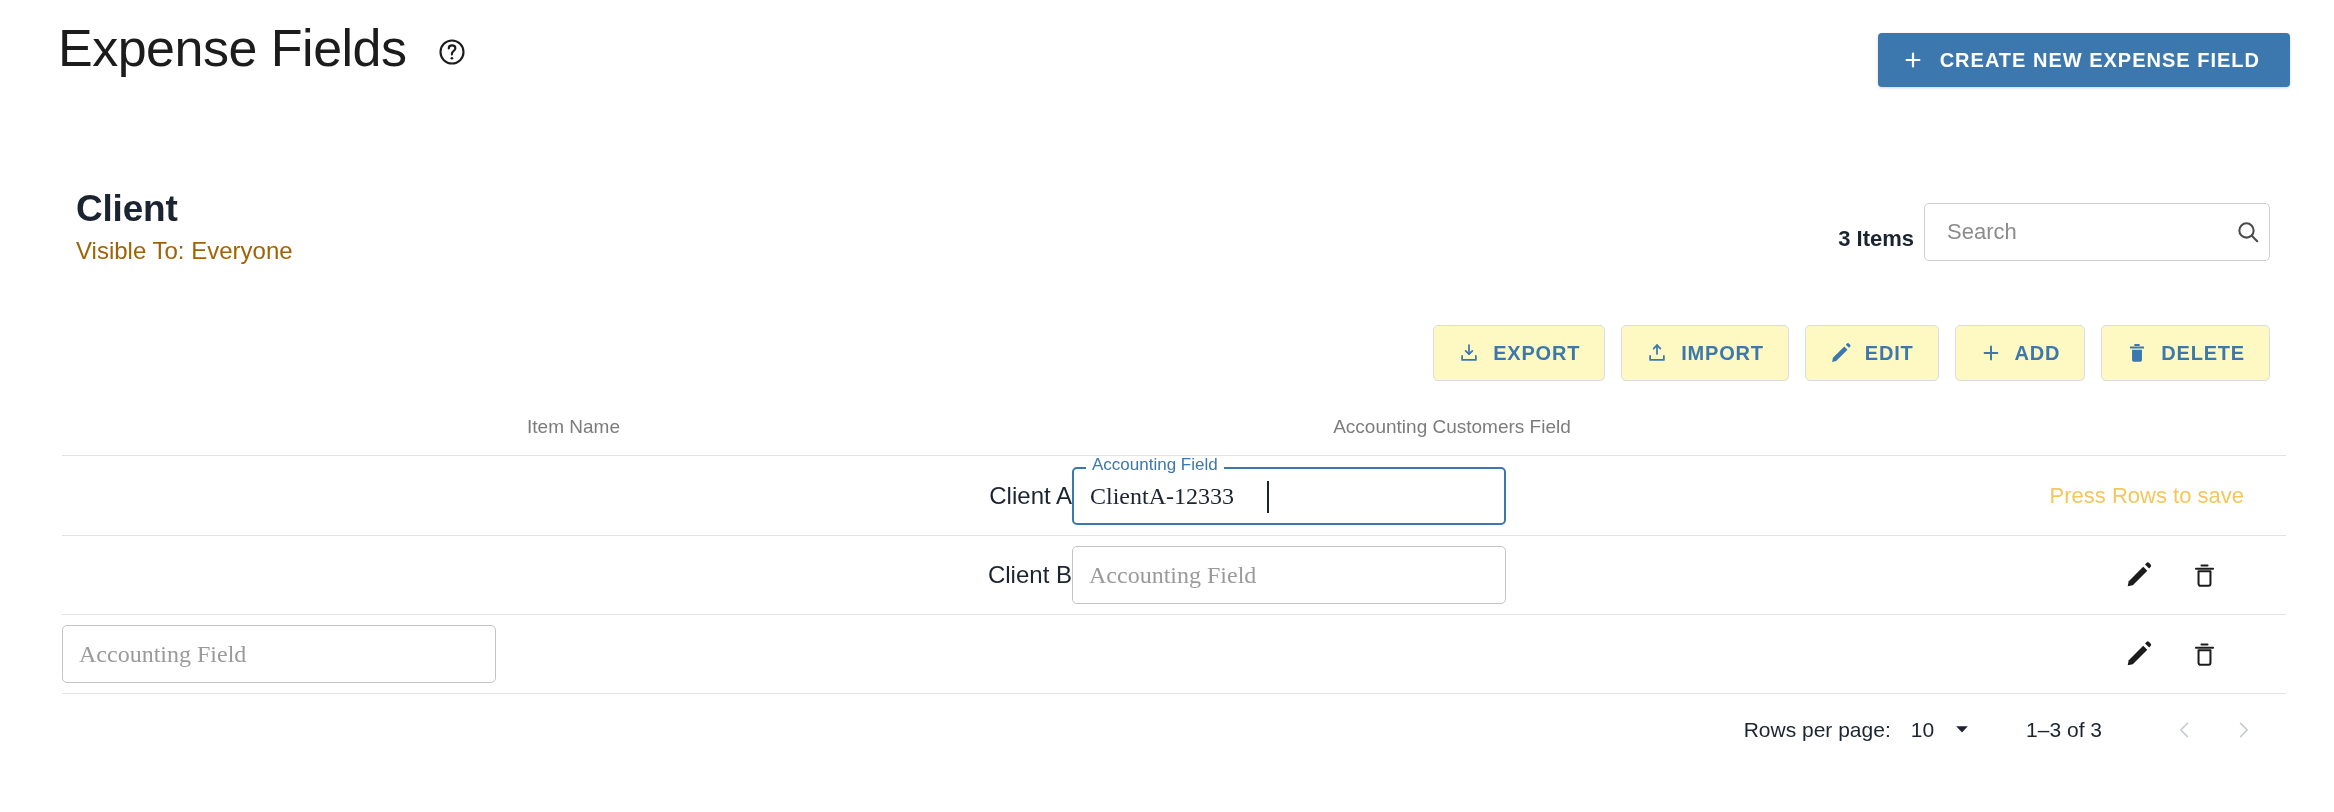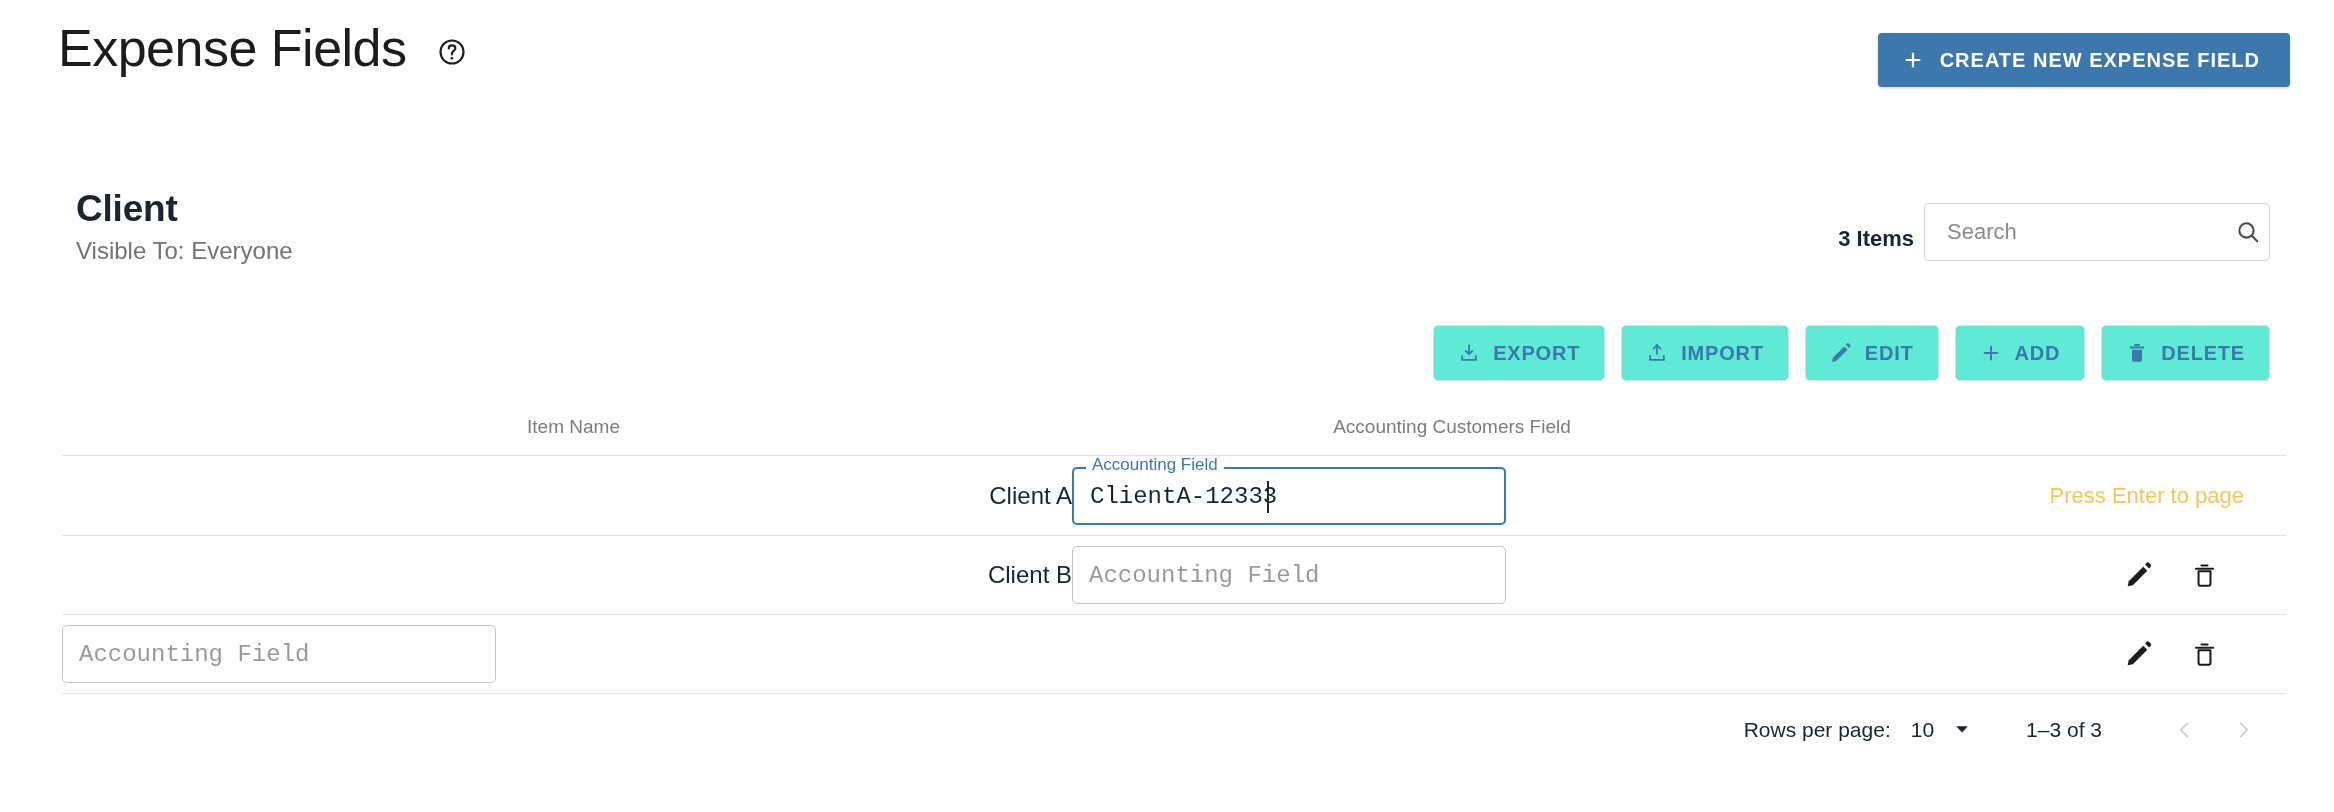--- a/index.html
+++ b/index.html
@@ -69,21 +69,21 @@
   .section-title {
     font-size: 37px;
     font-weight: 700;
     color: #1b2430;
     line-height: 1.15;
     letter-spacing: -0.2px;
   }
   .section-sub {
     font-size: 24px;
     font-weight: 400;
-    color: #737373;
+    color: #a16207;
     margin-top: 6px;
   }
 
   .items-count {
     position: absolute;
     right: 420px; top: 218px;
     font-size: 22px;
     font-weight: 700;
     color: #1b2430;
     white-space: nowrap;
@@ -116,21 +116,21 @@
   
   .action-row {
     position: absolute;
     right: 64px; top: 325px;
     display: flex;
     gap: 16px;
   }
   .act-btn {
     height: 56px;
     min-width: 0;
-    background: #5eead4;
+    background: #fef9c3;
     border: 1px solid #d8dde2;
     border-radius: 5px;
     color: #3c78ad;
     font-family: "Liberation Sans", sans-serif;
     font-size: 20px;
     font-weight: 700;
     letter-spacing: 0.8px;
     padding: 0 24px;
     display: inline-flex;
     align-items: center;
@@ -192,21 +192,21 @@
     position: relative;
     width: 434px;
     height: 58px;
   }
   .mui-field input {
     width: 100%;
     height: 100%;
     border: 1px solid #c4c4c4;
     border-radius: 5px;
     background: transparent;
-    font-family: Liberation Mono, monospace;
+    font-family: Liberation Serif, serif;
     font-size: 24px;
     color: #1b2430;
     padding: 0 16px;
     outline: none;
   }
   .mui-field input::placeholder { color: #9a9a9a; }
 
   .mui-field.focused input {
     border: 2px solid #3c78ad;
     padding-top: 2px;
@@ -376,21 +376,21 @@
     <div class="t-row row-active">
       <div class="cell-name">Client A</div>
       <div class="cell-field">
         <div class="mui-field focused">
           <span class="notch">Accounting Field</span>
           <input type="text" value="ClientA-12333" style="">
           <span class="caret"></span>
         </div>
       </div>
       <div class="cell-act">
-        <span class="save-hint">Press Enter to page</span>
+        <span class="save-hint">Press Rows to save</span>
       </div>
     </div>
 
     <div class="t-row">
       <div class="cell-name">Client B</div>
       <div class="cell-field">
         <div class="mui-field">
           <input type="text" placeholder="Accounting Field" style="">
         </div>
       </div>

